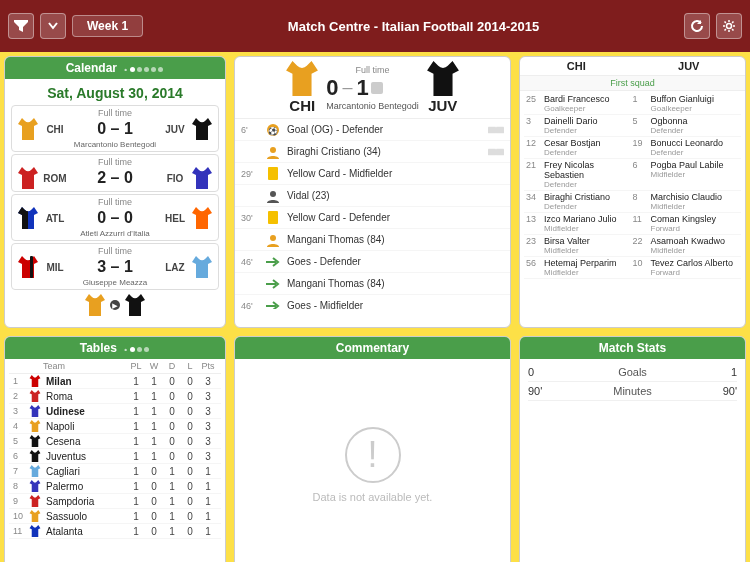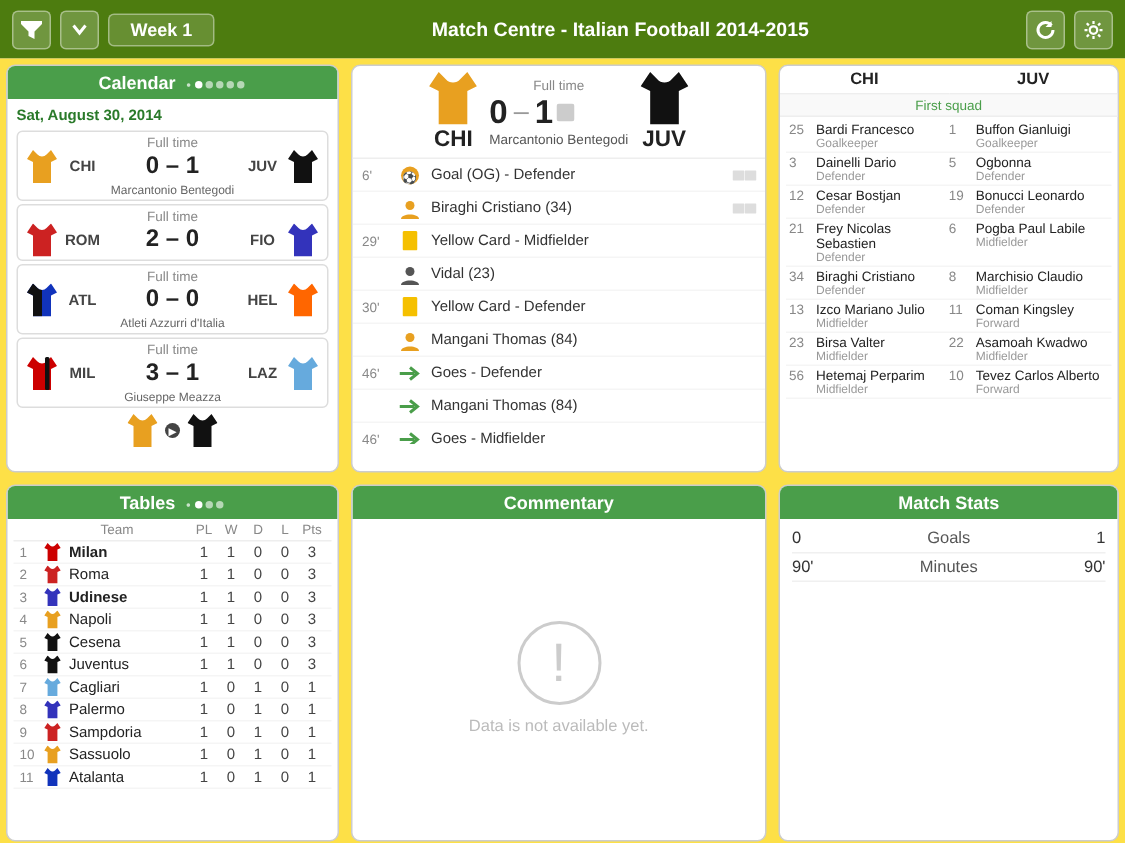--- a/index.html
+++ b/index.html
@@ -1,40 +1,40 @@
 <!DOCTYPE html>
 <html><head>
   <meta charset="utf-8">
   <style>
     * { box-sizing: border-box; margin: 0; padding: 0; }
     body { font-family: Arial, Helvetica, sans-serif; background: #e8e8e8; width: 750px; height: 562px; overflow: hidden; font-size: 11px; }
 
     .top-bar {
-      display: flex; align-items: center; background: #4d7c0f; height: 39px; padding: 0 8px; gap: 8px;
+      display: flex; align-items: center; background: #7f1d1d; height: 52px; padding: 0 8px; gap: 8px;
     }
     .top-bar-left { display: flex; align-items: center; gap: 6px; flex: 0 0 auto; }
     .top-bar-center { flex: 1; text-align: center; color: white; font-size: 13px; font-weight: bold; }
     .top-bar-right { display: flex; align-items: center; gap: 6px; flex: 0 0 auto; }
     .icon-btn {
       width: 26px; height: 26px; background: rgba(255,255,255,0.2); border: 1px solid rgba(255,255,255,0.4);
       border-radius: 4px; display: flex; align-items: center; justify-content: center; cursor: pointer; color: white; font-size: 14px;
     }
     .week-btn { background: rgba(255,255,255,0.15); border: 1px solid rgba(255,255,255,0.4); border-radius: 4px; color: white; padding: 3px 14px; font-size: 12px; font-weight: bold; cursor: pointer; }
 
     .main-grid { display: grid; grid-template-columns: 230px 1fr 235px; grid-template-rows: 280px 1fr; height: 526px; gap: 0; background: #fde047; }
 
     
     .panel { background: white; border: 1px solid #ccc; border-radius: 6px; margin: 4px; overflow: hidden; }
     .panel-header { background: #4a9e4a; color: white; text-align: center; padding: 4px 0; font-size: 12px; font-weight: bold; }
     .panel-header-dots { font-size: 8px; color: rgba(255,255,255,0.7); margin-left: 4px; }
 
     
     .calendar-panel { grid-column: 1; grid-row: 1; }
     .calendar-content { padding: 2px 6px; font-size: 10px; }
-    .cal-date-header { text-align: left; color: #2a7a2a; font-size: 10px; font-weight: bold; padding: 4px 0 2px; }
+    .cal-date-header { text-align: center; color: #2a7a2a; font-size: 14px; font-weight: bold; padding: 4px 0 2px; }
     .cal-match { border: 1px solid #ddd; border-radius: 4px; margin: 2px 0; padding: 2px 4px; }
     .cal-match-title { text-align: center; color: #888; font-size: 9px; }
     .cal-team-name { font-size: 10px; font-weight: bold; color: #444; width: 28px; text-align: center; }
     .cal-score-box { font-size: 16px; font-weight: bold; color: #222; min-width: 30px; text-align: center; }
     .cal-match-teams { display: flex; align-items: center; justify-content: space-between; padding: 0 2px; }
     .cal-team-info { display: flex; align-items: center; gap: 3px; }
     .cal-sub-name { font-size: 8px; color: #666; text-align: center; }
 
     
     .match-panel { grid-column: 2; grid-row: 1; }
@@ -60,21 +60,21 @@
     .squad-list { overflow-y: auto; max-height: 220px; padding: 2px 4px; }
     .squad-row { display: flex; padding: 1px 2px; border-bottom: 1px solid #f5f5f5; }
     .squad-num { width: 18px; font-size: 9px; color: #888; }
     .squad-name { flex: 1; font-size: 9px; color: #222; }
     .squad-role { font-size: 8px; color: #999; display: block; }
 
     
     .tables-panel { grid-column: 1; grid-row: 2; }
     .tables-content { padding: 0 4px; }
     .table-header-row { display: flex; padding: 2px 4px; font-size: 9px; color: #888; border-bottom: 1px solid #eee; }
-    .table-header-row .th-team { flex: 1; margin-left: 24px; }
+    .table-header-row .th-team { flex: 1; }
     .table-header-row .th-num { width: 18px; text-align: center; }
     .table-data-row { display: flex; align-items: center; padding: 1px 4px; border-bottom: 1px solid #f5f5f5; font-size: 10px; }
     .td-pos { width: 14px; color: #888; font-size: 9px; }
     .td-shirt { width: 16px; height: 12px; margin-right: 3px; }
     .td-team { flex: 1; font-size: 10px; color: #222; }
     .td-num { width: 18px; text-align: center; color: #444; }
     .bold-row .td-team { font-weight: bold; }
 
     
     .commentary-panel { grid-column: 2; grid-row: 2; }

